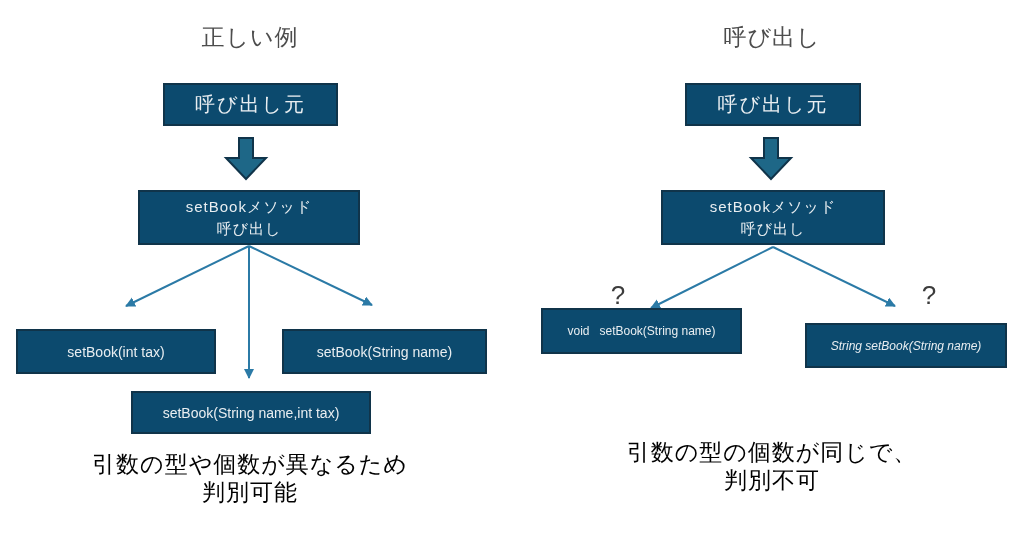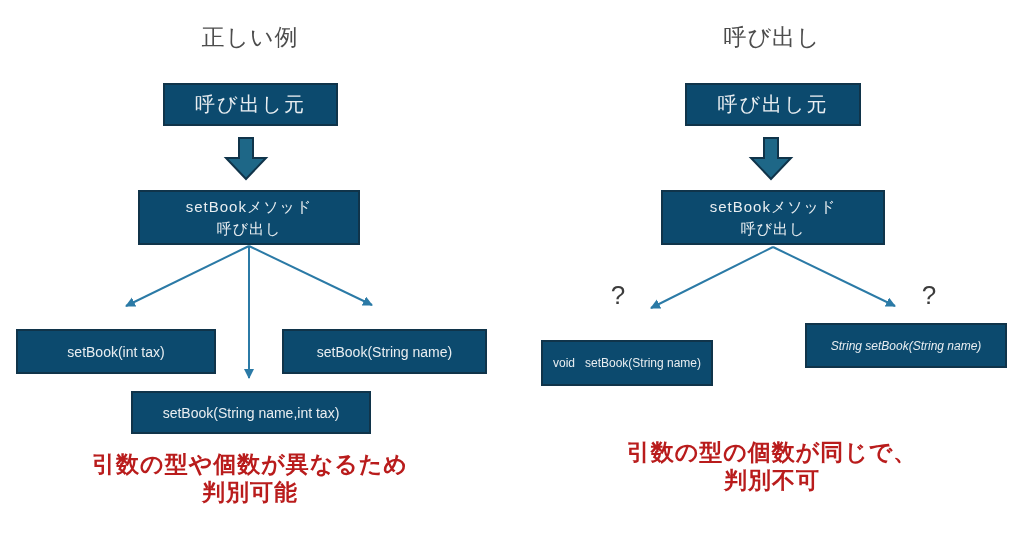--- a/index.html
+++ b/index.html
@@ -28,23 +28,22 @@
     text-align:center;
     white-space:pre;
   }
   .caller{font-size:20px;letter-spacing:2px;}
   .method{font-size:15px;line-height:22px;letter-spacing:1px;}
   .leaf{font-size:14px;}
   .leaf-sm{font-size:12px;}
   .caption{
     position:absolute;width:500px;
     text-align:center;
-    font-size:23px;line-height:28px;color:#b91c1c;
+    font-size:23px;line-height:28px;color:#000000;
     letter-spacing:1px;
-    font-weight:bold;
   }
   .qmark{
     position:absolute;width:30px;
     text-align:center;
     font-size:26px;color:#3c3c3c;
   }
   svg.connectors{
     position:absolute;left:0;top:0;
     pointer-events:none;
   }
@@ -98,21 +97,21 @@
   <div class="node caller" style="left:685px;top:83px;width:176px;height:43px;">呼び出し元</div>
 
   <div class="node method" style="left:661px;top:190px;width:224px;height:55px;">
     <div>setBookメソッド</div>
     <div>呼び出し</div>
   </div>
 
   <div class="qmark" style="left:603px;top:280px;">?</div>
   <div class="qmark" style="left:914px;top:280px;">?</div>
 
-  <div class="node leaf-sm" style="left:541px;top:340px;width:172px;height:46px;">void   setBook(String name)</div>
+  <div class="node leaf-sm" style="left:541px;top:308px;width:201px;height:46px;">void   setBook(String name)</div>
 
   <div class="node leaf-sm" style="left:805px;top:323px;width:202px;height:45px;font-style:italic;">String setBook(String name)</div>
 
   <div class="caption" style="left:522px;top:438px;">
     <div>引数の型の個数が同じで、</div>
     <div>判別不可</div>
   </div>
 
 </div>
 

